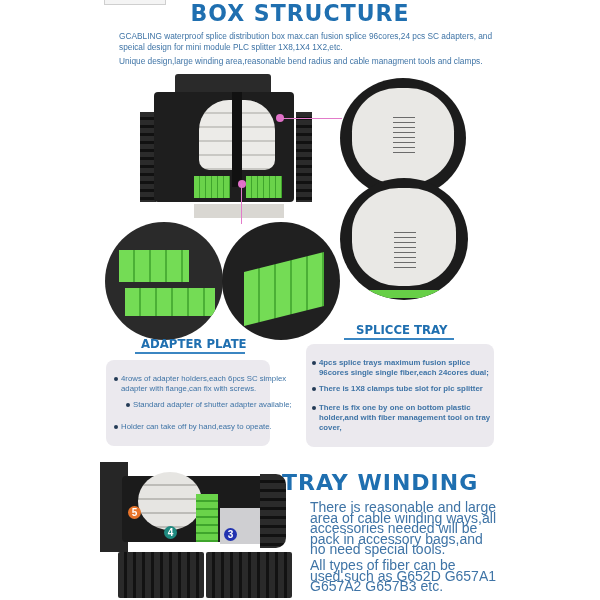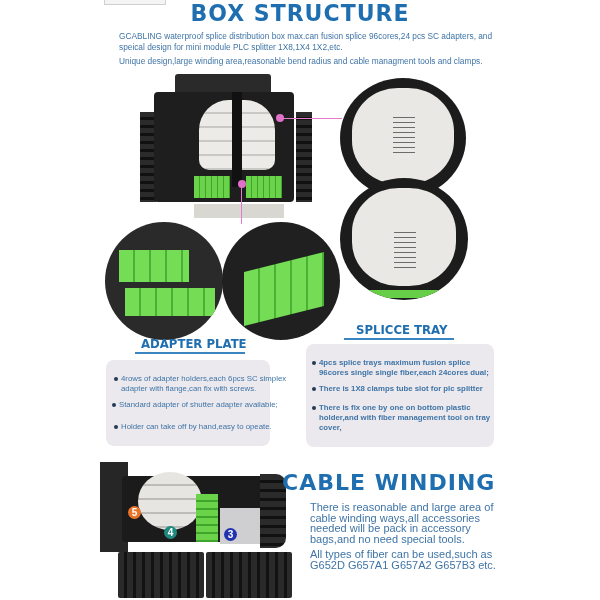--- a/index.html
+++ b/index.html
@@ -40,21 +40,21 @@
   .ul-adapter{left:135px;top:352px;width:110px;}
   .ul-splice{left:344px;top:338px;width:110px;}
   
   .panel{background:#ebe9ee;border-radius:8px;}
   .panel-left{left:106px;top:360px;width:164px;height:86px;}
   .panel-right{left:306px;top:344px;width:188px;height:103px;font-weight:bold;}
   .bul{position:absolute;font-size:7.8px;line-height:9.8px;color:#3f74a6;padding-left:9px;}
   .bul::before{content:"";position:absolute;left:2px;top:3px;width:4px;height:4px;border-radius:50%;background:#233a55;}
   
   .h1b{left:282px;top:470px;font-family:"DejaVu Sans",sans-serif;font-weight:bold;font-size:22px;color:#1f6fb0;letter-spacing:1px;}
-  .cw-text{left:310px;top:502px;width:190px;font-size:11px;line-height:10.6px;color:#3f74a6;}
+  .cw-text{left:310px;top:502px;width:190px;font-size:14px;line-height:10.6px;color:#3f74a6;}
   .cw-text p{margin:0 0 5px 0;}
   
   .botphoto{left:100px;top:456px;width:200px;height:144px;}
   .bp-lid{position:absolute;left:0;top:6px;width:28px;height:90px;background:#262626;}
   .bp-body{position:absolute;left:22px;top:20px;width:150px;height:66px;background:#1b1b1b;border-radius:4px;}
   .bp-endr{position:absolute;left:160px;top:18px;width:26px;height:74px;background:repeating-linear-gradient(180deg,#2b2b2b 0 6px,#111 6px 9px);border-radius:0 10px 10px 0;}
   .bp-tray{position:absolute;left:38px;top:16px;width:64px;height:58px;background:repeating-linear-gradient(180deg,#e6e5e2 0 12px,#bdbcb8 12px 14px);border-radius:50%;}
   .bp-green{position:absolute;left:96px;top:38px;width:22px;height:48px;background:repeating-linear-gradient(180deg,#6ad34a 0 6px,#3fa52c 6px 8px);}
   .bp-plate{position:absolute;left:120px;top:52px;width:40px;height:36px;background:#cfcfd2;}
   .bp-comb{position:absolute;top:96px;width:86px;height:46px;background:repeating-linear-gradient(90deg,#2a2a2a 0 6px,#121212 6px 9px);border-radius:2px;}
@@ -109,21 +109,21 @@
   <div class="adp-green" style="left:22px;top:40px;width:80px;height:54px;transform:skewY(-14deg);"></div>
 </div>
 
 <div class="abs h2 h2-adapter">ADAPTER PLATE</div>
 <div class="abs ul ul-adapter"></div>
 <div class="abs h2 h2-splice">SPLICCE TRAY</div>
 <div class="abs ul ul-splice"></div>
 
 <div class="abs panel panel-left">
   <div class="bul" style="left:6px;top:14px;width:186px;">4rows of adapter holders,each 6pcs SC simplex adapter with flange,can fix with screws.</div>
-  <div class="bul" style="left:4px;top:40px;width:186px;">Standard adapter of shutter adapter available;</div>
+  <div class="bul" style="left:18px;top:40px;width:186px;">Standard adapter of shutter adapter available;</div>
   <div class="bul" style="left:6px;top:62px;width:186px;">Holder can take off by hand,easy to opeate.</div>
 </div>
 <div class="abs panel panel-right">
   <div class="bul" style="left:4px;top:14px;width:180px;">4pcs splice trays maximum fusion splice 96cores single single fiber,each 24cores dual;</div>
   <div class="bul" style="left:4px;top:40px;width:180px;">There is 1X8 clamps tube slot for plc splitter</div>
   <div class="bul" style="left:4px;top:59px;width:180px;">There is fix one by one on bottom plastic holder,and with fiber management tool on tray cover,</div>
 </div>
 
 <div class="abs botphoto">
   <div class="bp-lid"></div>
@@ -132,17 +132,17 @@
   <div class="bp-tray"></div>
   <div class="bp-green"></div>
   <div class="bp-plate"></div>
   <div class="bp-comb" style="left:18px;"></div>
   <div class="bp-comb" style="left:106px;"></div>
   <div class="num" style="left:28px;top:50px;background:#e8742a;">5</div>
   <div class="num" style="left:64px;top:70px;background:#1f8a80;">4</div>
   <div class="num" style="left:124px;top:72px;background:#2233b0;">3</div>
 </div>
 
-<div class="abs h1b">CABLE WINDING</div>
+<div class="abs h1b">TRAY WINDING</div>
 <div class="abs cw-text">
   <p>There is reasonable and large area of cable winding ways,all accessories needed will be pack in accessory bags,and no need special tools.</p>
   <p>All types of fiber can be used,such as G652D G657A1 G657A2 G657B3 etc.</p>
 </div>
 
 </body></html>

